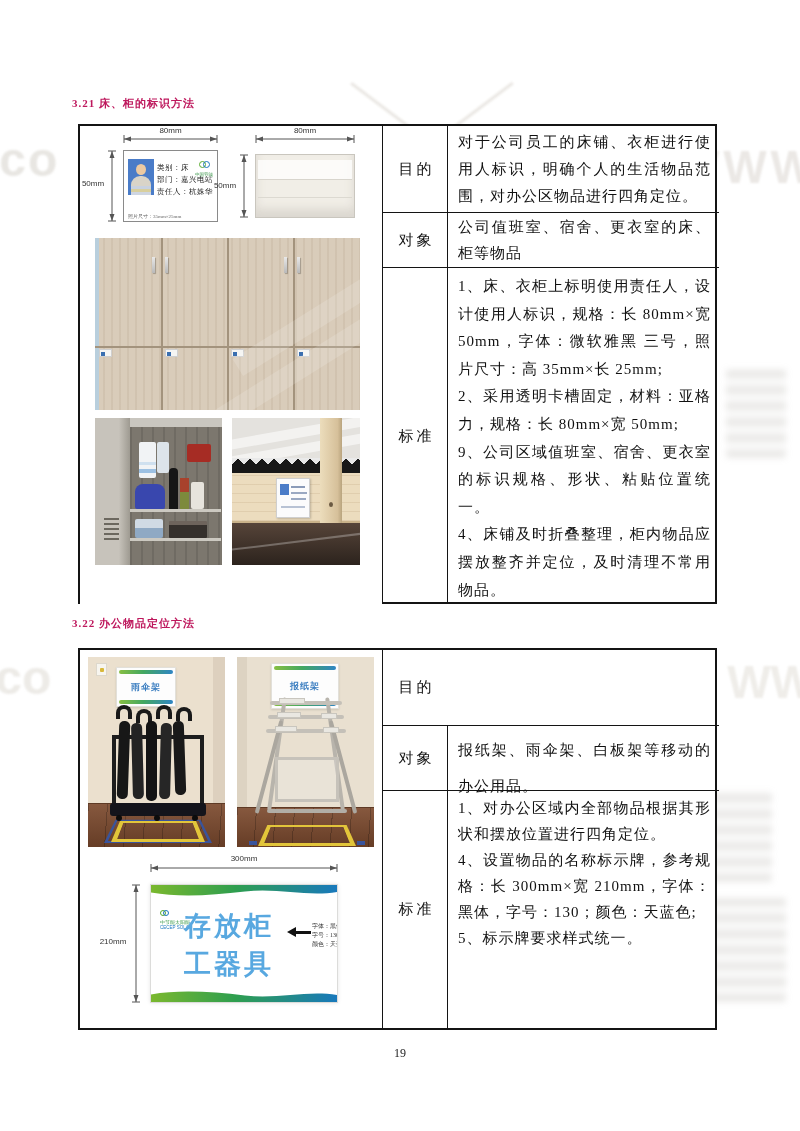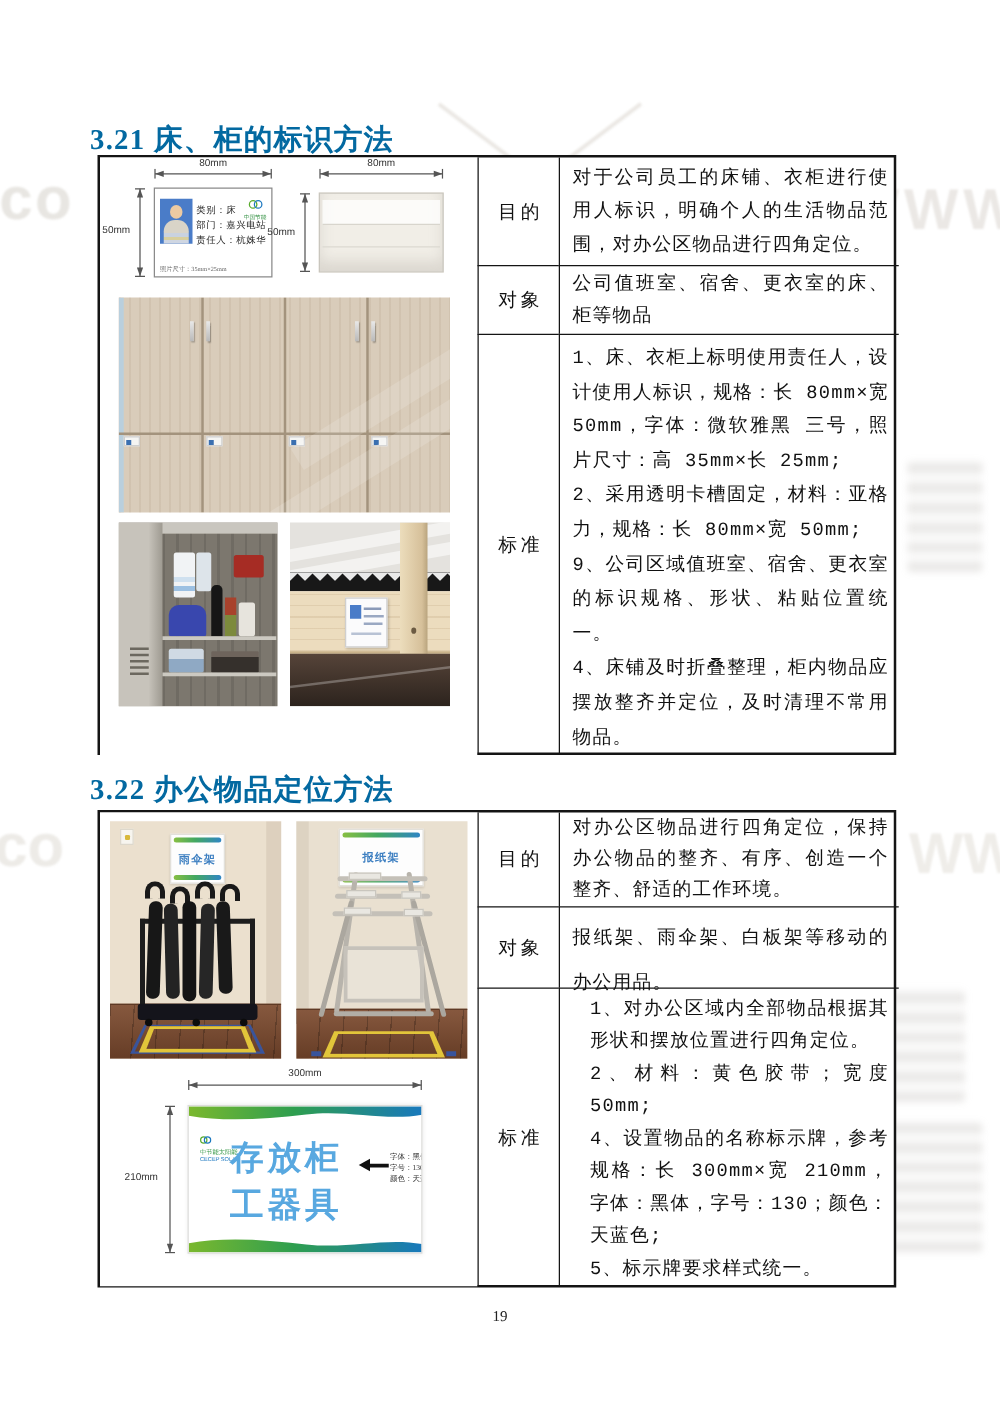--- a/index.html
+++ b/index.html
@@ -11,43 +11,43 @@
   .wm { position:absolute; font-family:"Liberation Sans","DejaVu Sans",sans-serif; font-weight:700; color:rgba(214,209,202,0.55); pointer-events:none; filter:blur(1px); }
   .wm-lt { left:-16px; top:132px; font-size:48px; letter-spacing:2px; }
   .wm-rt { right:-18px; top:140px; font-size:46px; letter-spacing:4px; color:rgba(222,217,211,0.6); }
   .wm-lm { left:-18px; top:650px; font-size:48px; color:rgba(220,215,208,0.5); }
   .wm-rm { right:-14px; top:655px; font-size:46px; color:rgba(224,219,212,0.5); }
   .wm-diag { position:absolute; height:3px; background:rgba(216,211,204,0.55); filter:blur(1px); }
   .wm-block { position:absolute; background:repeating-linear-gradient(0deg, rgba(104,99,93,0.22) 0 6px, rgba(104,99,93,0.05) 6px 13px); filter:blur(2.5px); border-radius:4px; }
   .wm-block-light { position:absolute; background:repeating-linear-gradient(0deg, rgba(150,145,138,0.20) 0 8px, rgba(150,145,138,0.04) 8px 16px); filter:blur(3px); border-radius:4px; }
 
   
-  .sec-title { position:absolute; left:72px; font-size:23px; font-weight:700; letter-spacing:1px; color:#0369a1; }
+  .sec-title { position:absolute; left:72px; font-size:11px; font-weight:700; letter-spacing:1px; color:#be185d; }
   .t1 { top:96px; }
   .t2 { top:616px; }
 
   
   .tbl { position:absolute; left:78px; width:639px; display:grid; grid-template-columns:302px 65px 272px; border:2px solid #141414; background:#fff; }
   .tbl1 { top:124px; height:480px; grid-template-rows:86px 55px auto; }
   .tbl2 { top:648px; height:382px; grid-template-rows:75px 65px auto; }
   .img-cell { grid-column:1; grid-row:1/4; position:relative; overflow:hidden; background:#fff; }
   .cell { position:relative; }
   .c2 { grid-column:2; border-left:1.5px solid #141414; }
   .c3 { grid-column:3; border-left:1.5px solid #141414; }
   .r1 { grid-row:1; }
   .r2 { grid-row:2; border-top:1.5px solid #141414; }
-  .r3 { grid-row:3; border-top:1.5px solid #141414;font-family:Liberation Mono, monospace; }
+  .r3 { grid-row:3; border-top:1.5px solid #141414; }
   .lbl { display:flex; align-items:center; justify-content:center; font-size:15px; letter-spacing:3px; text-indent:3px; color:#111; }
   .txt { font-size:15px; color:#111; text-align:justify; letter-spacing:1px; }
   .tbl1 .p1 { padding:3px 8px 0 10px; line-height:27px; }
   .tbl1 .p2 { padding:1px 8px 0 10px; line-height:26px; }
   .tbl1 .std { padding:5px 8px 0 10px; line-height:27.6px; }
   .tbl2 .p1 { padding:0 8px 0 10px; line-height:25px; }
   .tbl2 .p2 { padding:6px 8px 0 10px; line-height:36px; }
-  .tbl2 .std { padding:4px 8px 0 24px; line-height:26px; }
+  .tbl2 .std { padding:4px 8px 0 10px; line-height:26px; }
 
   
   .abs { position:absolute; }
   .dimlabel { position:absolute; font-size:8px; color:#333; font-family:"Liberation Sans",sans-serif; text-align:center; }
   svg.dim { position:absolute; }
 
   
   .card1 { left:43px; top:24px; width:95px; height:72px; background:#fff; border:1px solid #8a8a8a; }
   .idphoto { position:absolute; left:4px; top:8px; width:26px; height:36px; background:#4a7cc8; overflow:hidden; }
   .idface { position:absolute; left:8px; top:5px; width:10px; height:11px; border-radius:50%; background:#eccaa2; }
@@ -311,21 +311,21 @@
 
   <div class="tbl tbl2">
 
     <div class="img-cell">
 
       <div class="photo ph1">
         <div class="ph-shade-r"></div>
         <div class="outlet">
             <i></i>
           </div>
-        <div class="minisign" style="left:48px; top:10px; width:44px; height:40px;justify-content:center;">
+        <div class="minisign" style="left:28px; top:10px; width:60px; height:40px;justify-content:center;">
           <span>雨伞架</span>
         </div>
         <div class="floorw" style="top:146px; height:44px;"></div>
         <div class="tape tape-b" style="left:16px; top:138px; width:108px; height:48px;"></div>
         <div class="tape tape-y" style="left:23px; top:143px; width:94px; height:42px;"></div>
         <div class="uhandle" style="left:28px; top:48px;"></div>
         <div class="uhandle" style="left:48px; top:52px;"></div>
         <div class="uhandle" style="left:68px; top:48px;"></div>
         <div class="uhandle" style="left:88px; top:50px;"></div>
         <div class="uframe" style="left:24px; top:78px; width:92px; height:4px;"></div>
@@ -418,26 +418,24 @@
                 <stop offset="0.45" stop-color="#2e9e4f"></stop>
                 <stop offset="1" stop-color="#1878be"></stop>
               </linearGradient>
             </defs>
             <path d="M0,13 H188 V6.5 C158,0.5 128,10.5 94,6.5 C60,2.5 28,0.5 0,5.5 Z" fill="url(#wgB)"></path>
           </svg>
       </div>
     </div>
 
     <div class="cell lbl c2 r1">目的</div>
-    <div class="cell txt c3 r1 p1">对办公区物品进行四角定位，保持办公物品的整齐、有序、创造一个整齐、舒适的工作环境。</div>
     <div class="cell lbl c2 r2">对象</div>
     <div class="cell txt c3 r2 p2">报纸架、雨伞架、白板架等移动的办公用品。</div>
     <div class="cell lbl c2 r3">标准</div>
     <div class="cell txt c3 r3 std">
       <div>1、对办公区域内全部物品根据其形状和摆放位置进行四角定位。</div>
-      <div>2、材料：黄色胶带；宽度 50mm;</div>
       <div>4、设置物品的名称标示牌，参考规格：长 300mm×宽 210mm，字体：黑体，字号：130；颜色：天蓝色;</div>
       <div>5、标示牌要求样式统一。</div>
     </div>
   </div>
 
   <div class="page-number">19</div>
 </div>
 
 </body></html>

